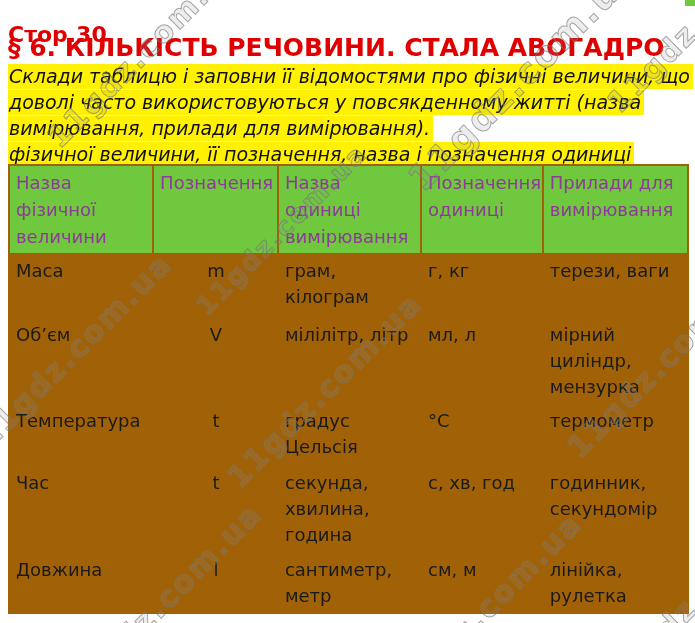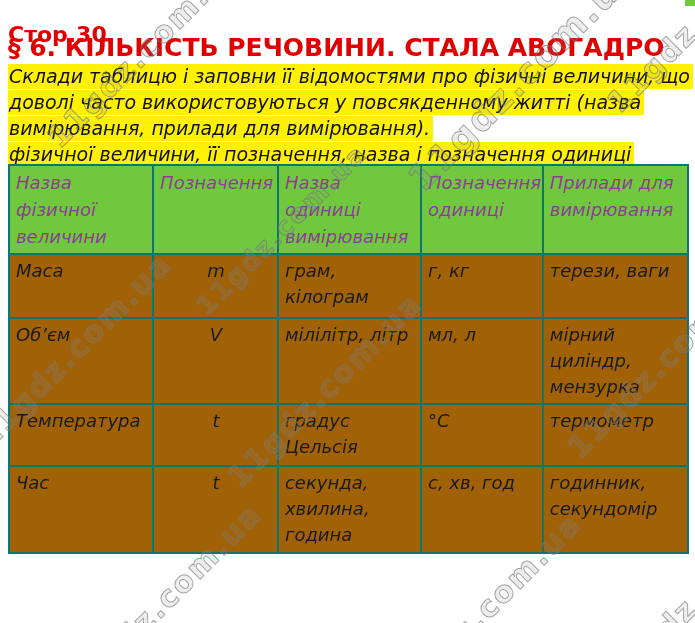--- a/index.html
+++ b/index.html
@@ -36,27 +36,26 @@
     color: #111;
   }
 
   table.qtable {
     position: absolute; left: 8px; top: 164px;
     border-collapse: collapse;
     table-layout: fixed;
     width: 681px;
   }
   .qtable th, .qtable td {
-    border: 2px solid #0f766e;
+    border: 2px solid #a16207;
     vertical-align: top;
     text-align: left;
     padding: 3px 5px 3px 6px;
     white-space: pre-line;
     overflow: hidden;
-    font-style: italic;
   }
   .qtable th {
     background: #6fc83e;
     color: #8e3a99;
     font-weight: normal;
     font-size: 18px;
     line-height: 27px;
     height: 80px;
   }
   .qtable td {
@@ -163,20 +162,29 @@
       <tr class="row-3">
         <td>Час</td>
         <td class="symbol">t</td>
         <td>секунда,
 хвилина,
 година</td>
         <td>с, хв, год</td>
         <td>годинник,
 секундомір</td>
       </tr>
+      <tr class="row-4">
+        <td>Довжина</td>
+        <td class="symbol">l</td>
+        <td>сантиметр,
+метр</td>
+        <td>см, м</td>
+        <td>лінійка,
+рулетка</td>
+      </tr>
     </tbody>
   </table>
 
   <div class="corner-artifact"></div>
 </div>
 
 <div class="watermark" style="left:40px;  top:130px;">11gdz.com.ua</div>
 <div class="watermark" style="left:400px; top:170px; font-size:36px;">11gdz.com.ua</div>
 <div class="watermark" style="left:600px; top:95px;">11gdz.com.ua</div>
 <div class="watermark" style="left:190px; top:300px; font-size:26px;">11gdz.com.ua</div>

